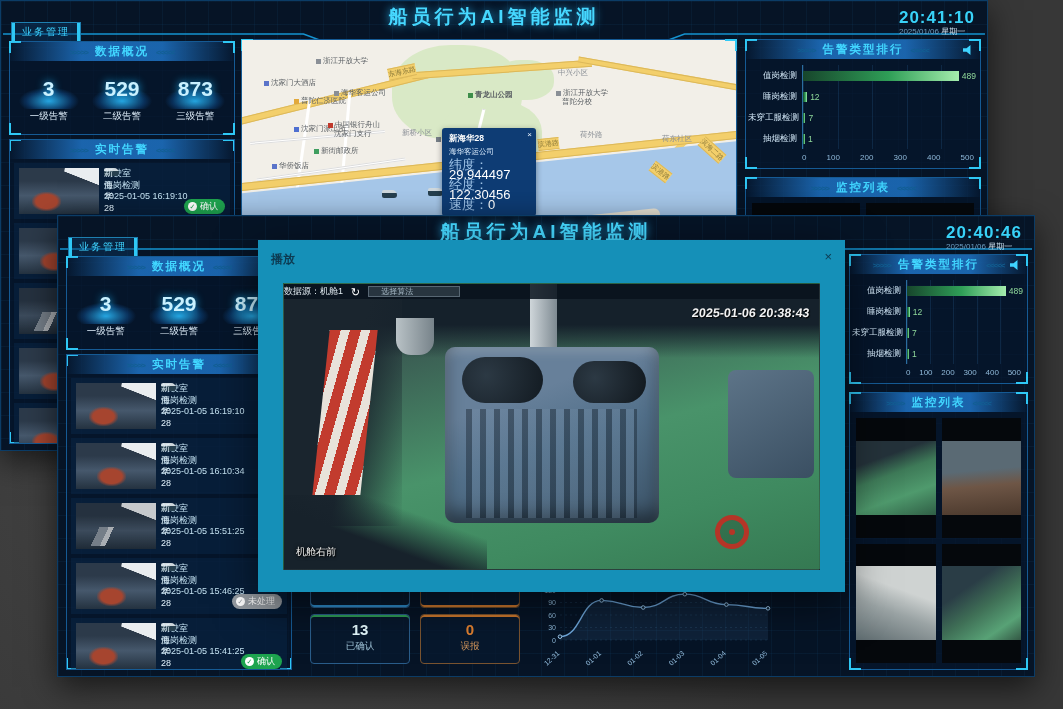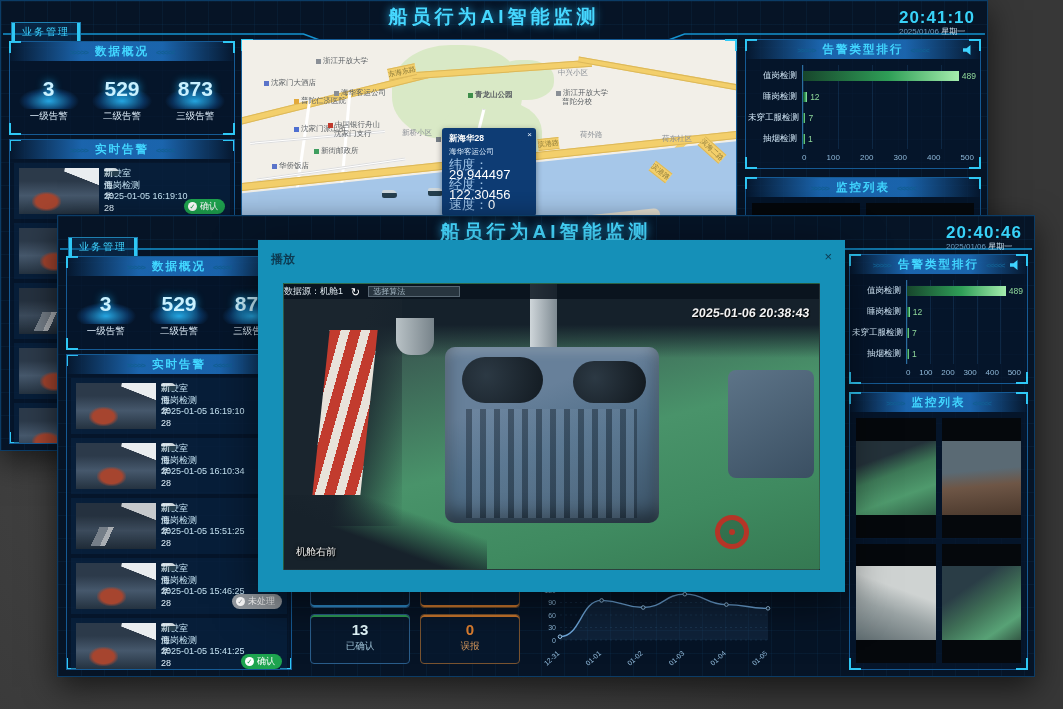--- a/index.html
+++ b/index.html
@@ -118,21 +118,21 @@
   .modal{position:absolute;left:258px;top:240px;width:587px;height:352px;background:#1590b8;z-index:9;
     box-shadow:0 12px 40px rgba(0,0,0,.55)}
   .m-title{position:absolute;left:13px;top:11px;font-size:12px;color:#0d3b52;font-weight:bold}
   .m-close{position:absolute;right:13px;top:9px;font-size:13px;color:#0d3b52;cursor:pointer}
   .video{position:absolute;left:25px;right:25px;top:43px;bottom:22px;overflow:hidden;border:1px solid rgba(0,0,0,.25);
     background:linear-gradient(165deg,#2e3d46 0%,#3a5a52 22%,#49936a 55%,#3f8a60 78%,#357952 100%)}
   .vbar{position:absolute;left:0;right:0;top:0;height:15px;background:rgba(8,18,28,.85);z-index:4;
     display:flex;align-items:center;gap:8px;font-size:9px;color:#e2ecf2}
   .vrefresh{color:#fff;font-size:11px;cursor:pointer;line-height:10px}
   .vselect{width:92px;height:11px;background:rgba(130,150,165,.25);border:1px solid rgba(160,180,195,.4);
-    font-size:8px;color:#a9bcc9;padding-left:4px;line-height:10px;cursor:pointer}
+    font-size:8px;color:#a9bcc9;padding-left:12px;line-height:10px;cursor:pointer}
   .vtime{position:absolute;right:10px;top:22px;font-size:12.5px;font-weight:bold;color:#f2f2f2;z-index:3;
     text-shadow:1px 1px 1px #000;transform:skewX(-6deg)}
   .vcam{position:absolute;left:12px;bottom:10px;font-size:10px;color:#f0f0ee;z-index:3;text-shadow:0 0 4px #000,1px 1px 1px #000}
   
   .sc{position:absolute}
   .sc-topdark{left:0;top:0;right:0;height:26%;background:linear-gradient(180deg,#15212b 0 55%,rgba(21,33,43,0));}
   .sc-leftdark{left:0;top:0;width:22%;height:85%;background:linear-gradient(100deg,#1a252e 0 55%,rgba(26,37,46,0))}
   .sc-stripe{left:7%;top:16%;width:9%;height:58%;transform:skewX(-6deg);
     background:repeating-linear-gradient(100deg,#c23b2e 0 11px,#e8e2da 11px 20px)}
   .sc-bucket{left:21%;top:12%;width:7%;height:13%;background:linear-gradient(90deg,#b9c2c6,#77838a);border-radius:0 0 40% 40%}

